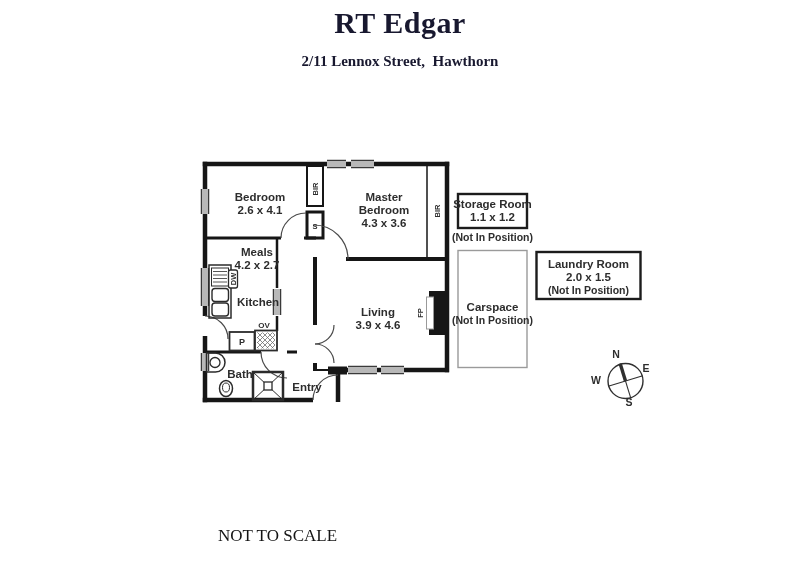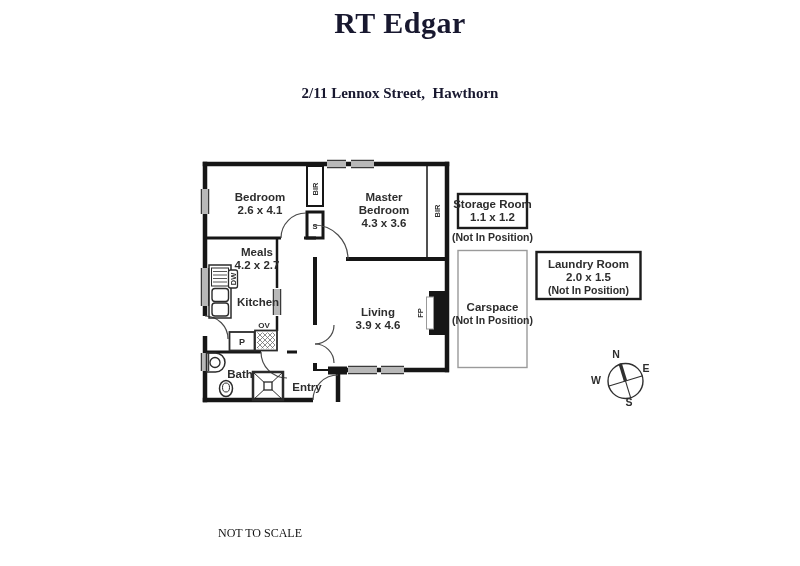--- a/index.html
+++ b/index.html
@@ -3,24 +3,24 @@
 <meta charset="utf-8">
 <style>
   html,body{margin:0;padding:0;background:#ffffff;}
   .page{position:relative;width:800px;height:566px;background:#ffffff;overflow:hidden;
         font-family:"Liberation Sans",sans-serif;}
   .brand{position:absolute;top:6px;left:0;width:800px;text-align:center;
          font-family:"Liberation Serif",serif;font-weight:bold;font-size:30px;
          color:#18182f;letter-spacing:.5px;}
   .address{position:absolute;top:53px;left:0;width:800px;text-align:center;
            font-family:"Liberation Serif",serif;font-weight:bold;font-size:15px;
-           color:#18182f;white-space:pre;margin-top:32px;}
+           color:#18182f;white-space:pre;}
   .plan-svg{position:absolute;left:0;top:0;width:800px;height:566px;}
   .scale-note{position:absolute;left:218px;top:526px;
-              font-family:"Liberation Serif",serif;font-size:12px;color:#141414;}
+              font-family:"Liberation Serif",serif;font-size:17px;color:#141414;}
   .disclaimer{position:absolute;left:218px;top:539px;
               font-family:"Liberation Serif",serif;font-size:12px;color:#141414;}
   text{font-family:"Liberation Sans",sans-serif;fill:#2d2d2d;}
   .room-label{font-size:11.5px;font-weight:bold;}
   .small-label{font-size:7.5px;font-weight:bold;}
   .annex-label{font-size:11.5px;font-weight:bold;}
   .annex-note{font-size:10.5px;font-weight:bold;}
   .compass-letter{font-size:10.5px;font-weight:bold;}
 </style>
 </head>

